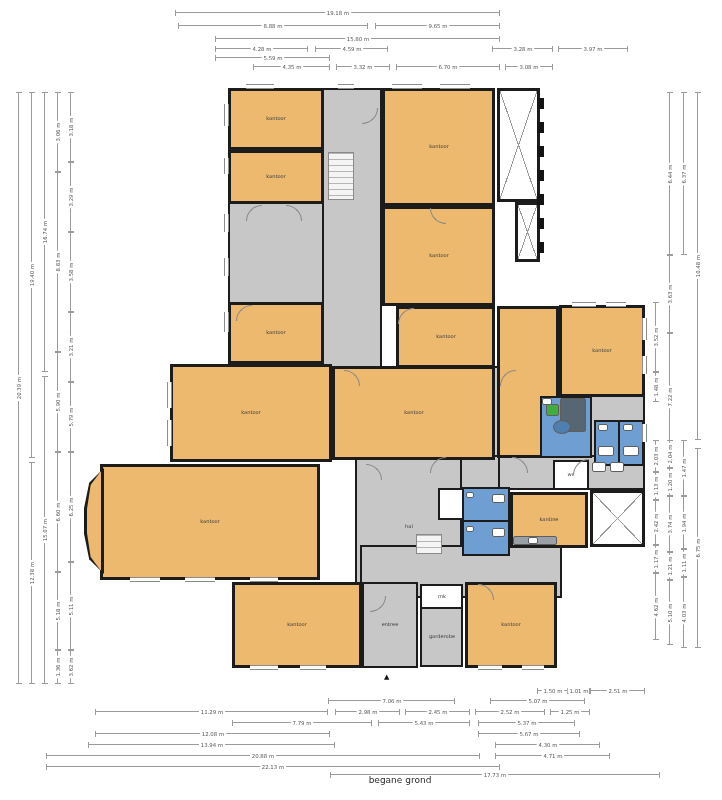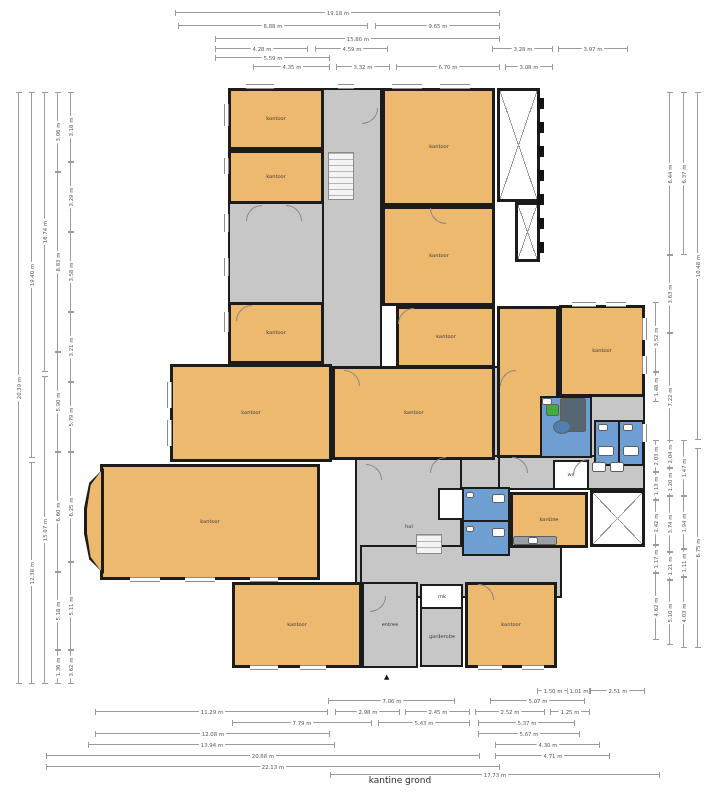--- a/index.html
+++ b/index.html
@@ -406,14 +406,14 @@
       <div class="fix" style="left: 492px; top: 528px; width: 13px; height: 9px; background: rgb(255, 255, 255);"></div>
       <div class="fix" style="left: 466px; top: 492px; width: 8px; height: 6px; background: rgb(255, 255, 255);"></div>
       <div class="fix" style="left: 466px; top: 526px; width: 8px; height: 6px; background: rgb(255, 255, 255);"></div>
       <div class="fix" style="left: 513px; top: 536px; width: 44px; height: 9px; background: rgb(154, 160, 166);"></div>
       <div class="fix" style="left: 528px; top: 537px; width: 10px; height: 7px; background: rgb(255, 255, 255);"></div>
       <div class="fix" style="left: 592px; top: 462px; width: 14px; height: 10px; background: rgb(255, 255, 255);"></div>
       <div class="fix" style="left: 610px; top: 462px; width: 14px; height: 10px; background: rgb(255, 255, 255);"></div>
       <div class="fix" style="left: 542px; top: 398px; width: 10px; height: 7px; background: rgb(255, 255, 255);"></div>
       <div class="arrow" style="left: 384px; top: 674px;">▲</div>
     </div>
-  <div id="title">kantine grond</div>
+  <div id="title">begane grond</div>
 </div>
 
 </body></html>

